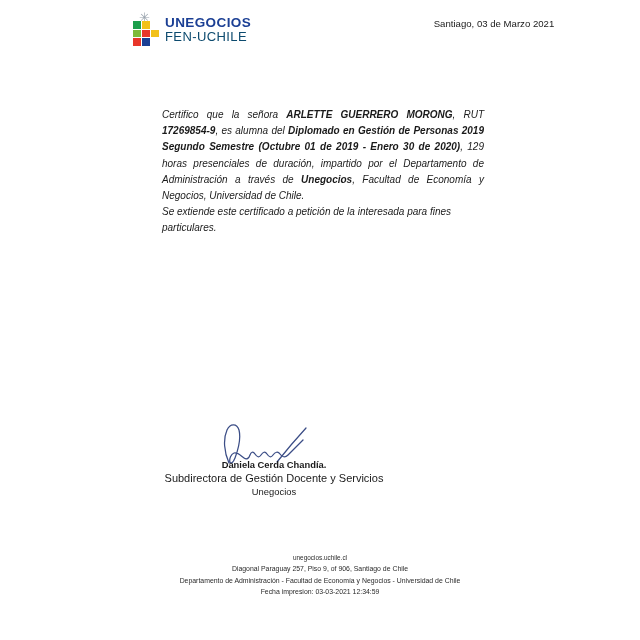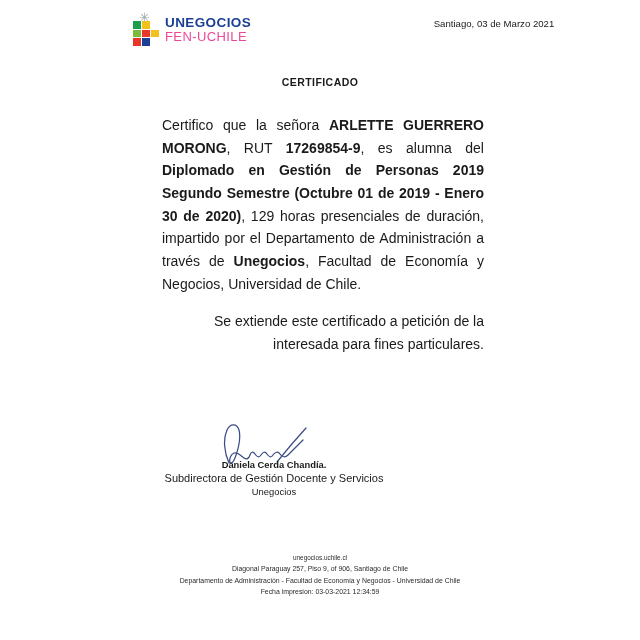--- a/index.html
+++ b/index.html
@@ -113,29 +113,30 @@
     text-align: center;
     font-size: 10.5px;
     font-weight: bold;
     letter-spacing: 0.45px;
   }
 
   
   .body-block {
     position: absolute;
     left: 162px;
-    top: 114px;
+    top: 107px;
     width: 322px;
-    font-size: 14px;
+    font-size: 10px;
     line-height: 1.62;
     text-align: justify;
     text-justify: inter-word;
+    font-style: italic;
   }
   .body-block p { margin: 0; }
-  .body-block p.second { margin-top: 15px; text-align: right; }
+  .body-block p.second { text-align: left; }
   .body-block b { font-weight: bold; }
 
   
   .signature-area {
     position: absolute;
     left: 0;
     top: 418px;
     width: 548px;
     text-align: center;
   }
@@ -193,28 +194,27 @@
           <i style="background: rgb(127, 186, 58);"></i>
           <i style="background: rgb(232, 54, 42);"></i>
           <i style="background: rgb(242, 193, 26);"></i>
           <i style="background: rgb(232, 54, 42);"></i>
           <i style="background: rgb(27, 63, 148);"></i>
           <i style="background: rgb(255, 255, 255);"></i>
         </div>
       </div>
       <div class="logo-words">
         <div class="logo-line1" style="color: rgb(27, 63, 148);">UNEGOCIOS</div>
-        <div class="logo-line2" style="color: #ec4899;">FEN-UCHILE</div>
+        <div class="logo-line2" style="color: #0c4a6e;">FEN-UCHILE</div>
       </div>
     </div>
 
     <div class="doc-date"><span>Santiago, 03 de Marzo 2021</span></div>
   </div>
 
-  <div class="doc-title">CERTIFICADO</div>
 
   <div class="body-block">
     <p class="first"><span>Certifico que la señora </span><b>ARLETTE GUERRERO MORONG</b><span>, RUT </span><b>17269854-9</b><span>, es alumna del </span><b>Diplomado en Gestión de Personas 2019 Segundo Semestre (Octubre 01 de 2019 - Enero 30 de 2020)</b><span>, 129 horas presenciales de duración, impartido por el Departamento de Administración a través de </span><b>Unegocios</b><span>, Facultad de Economía y Negocios, Universidad de Chile.</span></p>
     <p class="second">Se extiende este certificado a petición de la interesada para fines particulares.</p>
   </div>
 
   <div class="signature-area">
     <div class="sig-svg-wrap">
       <svg width="150" height="48" viewBox="0 0 150 48">
         <g fill="none" stroke="#3b4d86" stroke-width="1.25" stroke-linecap="round" stroke-linejoin="round">

